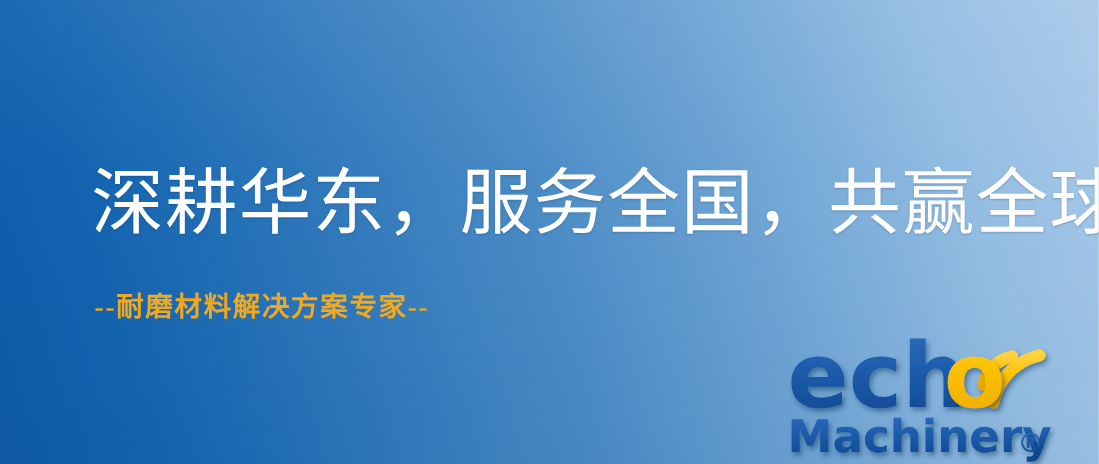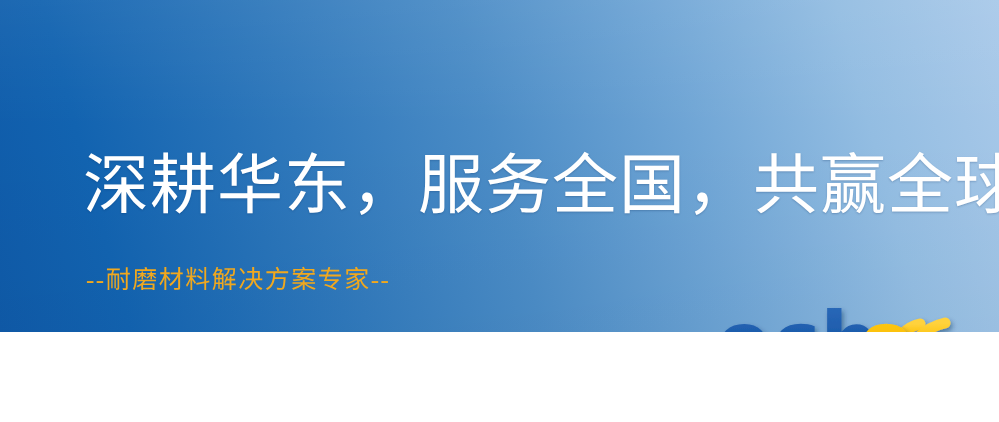--- a/index.html
+++ b/index.html
@@ -5,21 +5,21 @@
 <style>
   html, body {
     margin: 0;
     padding: 0;
     background: #ffffff;
   }
 
   .banner {
     position: relative;
     width: 999px;
-    height: 332px;
+    height: 422px;
     overflow: hidden;
     font-family: "Liberation Sans", "DejaVu Sans", sans-serif;
     
     background:
       linear-gradient(75deg,
         #0f5aa8 0%,
         #1263b0 12%,
         #2f78bb 32%,
         #4b8cc6 50%,
         #6fa5d5 68%,
@@ -56,21 +56,21 @@
   }
 
   .subtitle {
     position: absolute;
     left: 86px;
     top: 266px;
     margin: 0;
     font-family: "Liberation Serif", "DejaVu Serif", serif;
     font-size: 25px;
     line-height: 1.1;
-    font-weight: 400;
+    font-weight: 700;
     letter-spacing: 1.5px;
     color: #f0a81e;
     white-space: nowrap;
     z-index: 3;
   }
 
   
   .logo {
     position: absolute;
     left: 712px;

